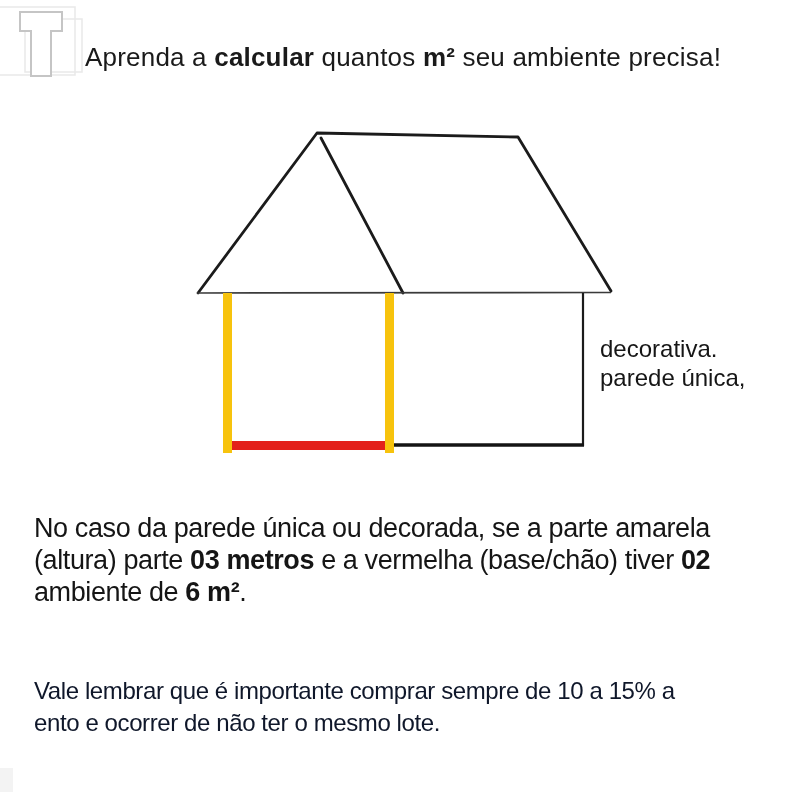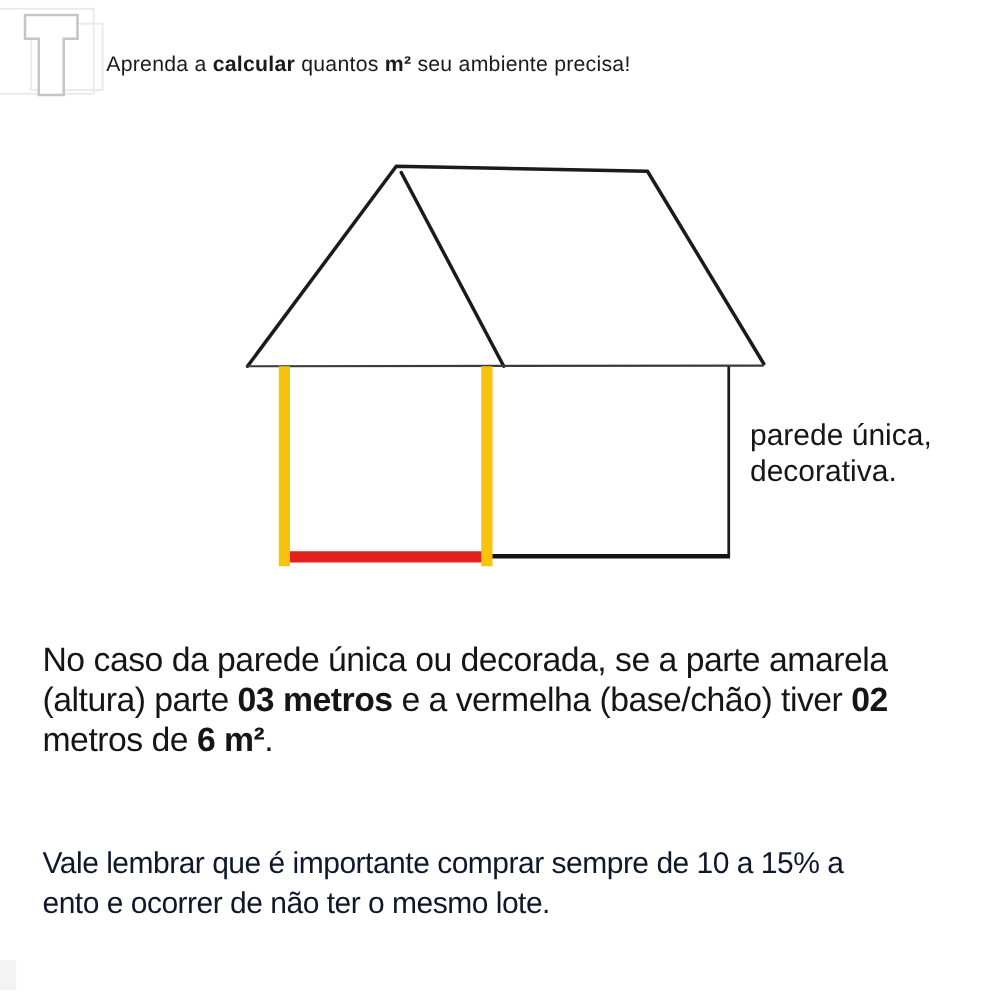--- a/index.html
+++ b/index.html
@@ -10,21 +10,21 @@
     color: #1c1c1c;
     position: relative;
     overflow: hidden;
   }
   .abs { position: absolute; }
   .rich-line { white-space: nowrap; }
   .b { font-weight: bold; }
 
   #headline {
     left: 85px; top: 42px;
-    font-size: 17px;
+    font-size: 26px;
     letter-spacing: 0.2px;
     color: #1a1a1a;
   }
 
   #house-svg {
     left: 0; top: 0;
     width: 800px; height: 800px;
     pointer-events: none;
   }
 
@@ -87,28 +87,28 @@
 
   <path d="M390,445 L584,445" fill="none" stroke-width="3.6" stroke="#141414"></path>
 
   <rect x="228" y="441" width="162" height="9" fill="#E3201B"></rect>
 
   <rect x="223" y="293" width="9" height="160" fill="#F7C30D"></rect>
   <rect x="385" y="293" width="9" height="160" fill="#F7C30D"></rect>
 </svg>
 
 <div id="wall-label" class="abs">
+    <div class="rich-line"><span>decorativa.</span></div>
     <div class="rich-line"><span>parede única,</span></div>
-    <div class="rich-line"><span>decorativa.</span></div>
   </div>
 
 <div id="explanation" class="abs">
     <div class="rich-line"><span>No caso da parede única ou decorada, se a parte amarela</span></div>
     <div class="rich-line"><span>(altura) parte </span><span class="b">03 metros</span><span> e a vermelha (base/chão) tiver </span><span class="b">02</span></div>
-    <div class="rich-line"><span>metros de </span><span class="b">6 m²</span><span>.</span></div>
+    <div class="rich-line"><span>ambiente de </span><span class="b">6 m²</span><span>.</span></div>
   </div>
 
 <div id="tip" class="abs">
     <div class="rich-line"><span>Vale lembrar que é importante comprar sempre de 10 a 15% a</span></div>
     <div class="rich-line"><span>ento e ocorrer de não ter o mesmo lote.</span></div>
   </div>
 
 <div id="corner-artifact" class="abs"></div>
 
 </body></html>

